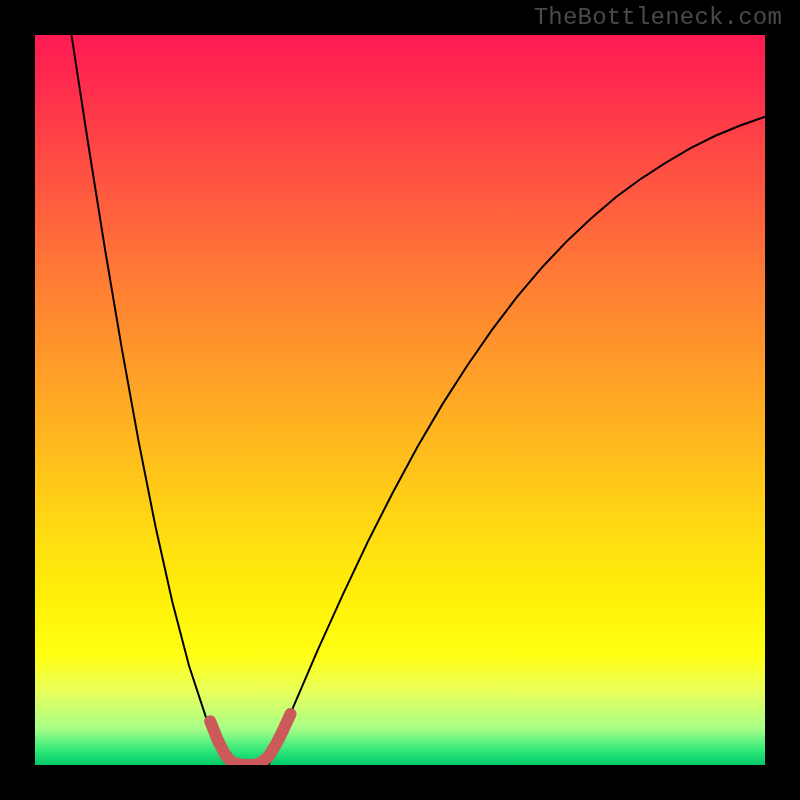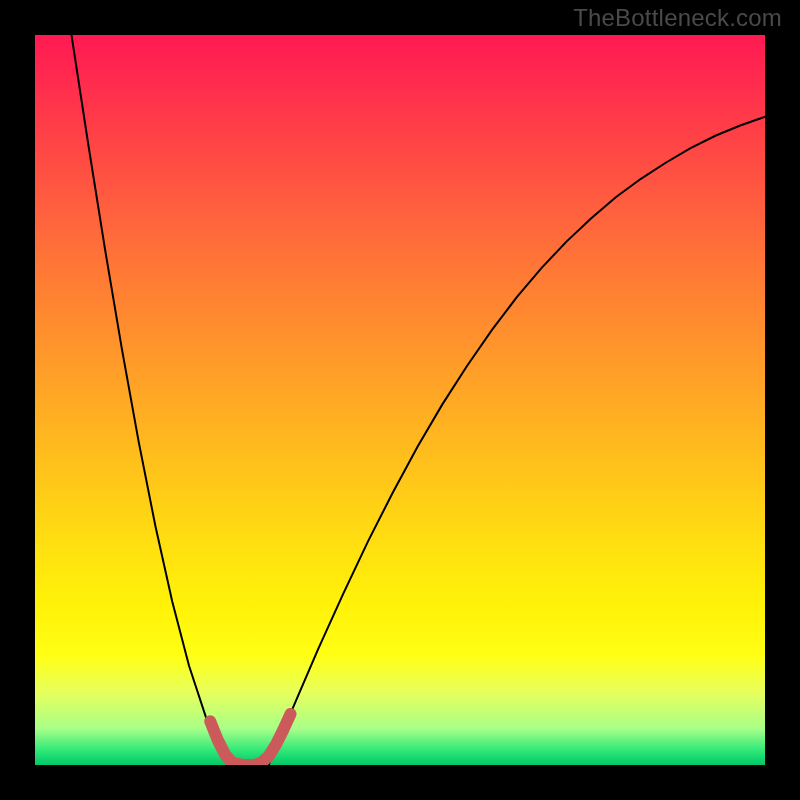--- a/index.html
+++ b/index.html
@@ -48,21 +48,21 @@
     );
   }
   .watermark {
     position: absolute;
     top: 4px;
     right: 18px;
     color: #4a4a4a;
     font-size: 24px;
     font-weight: 500;
     letter-spacing: 0.2px;
-    font-family: Liberation Sans, sans-serif;
+    font-family: Liberation Mono, monospace;
   }
   svg.curves {
     position: absolute;
     left: 0; top: 0;
   }
 </style>
 </head>
 <body>
 
 <div class="frame">

